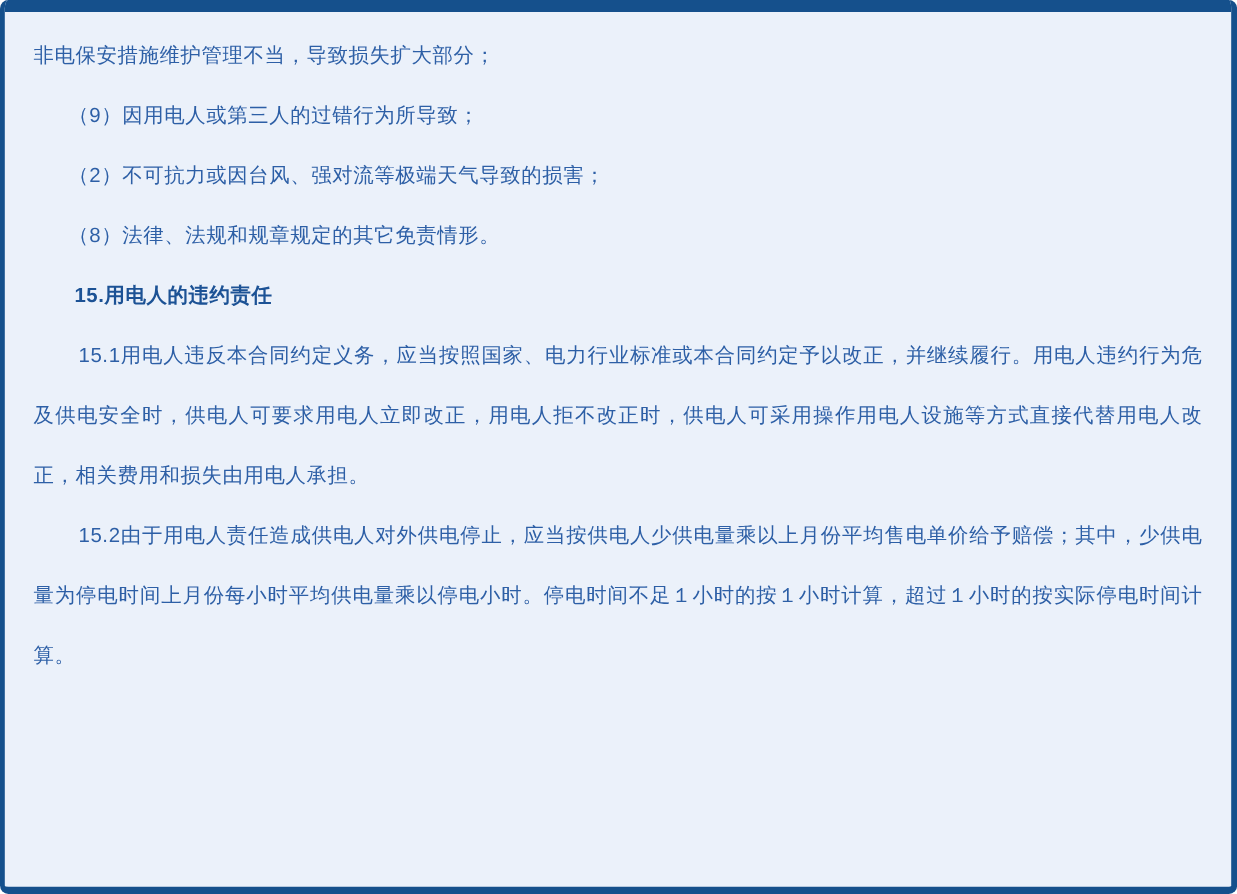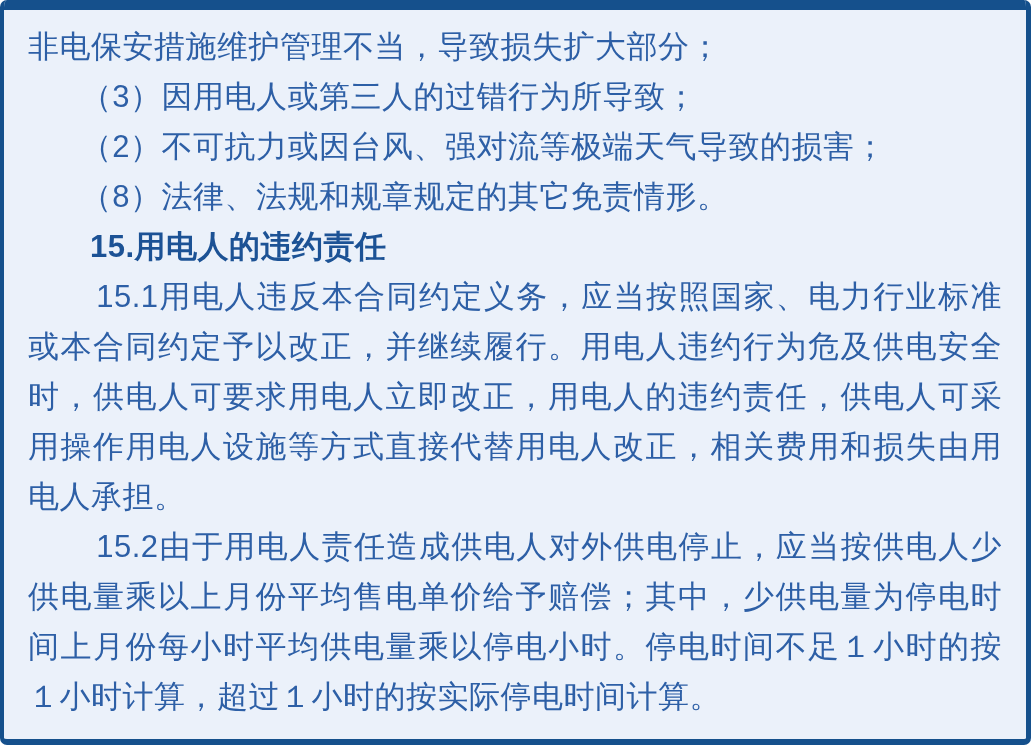--- a/index.html
+++ b/index.html
@@ -24,21 +24,21 @@
     height: 10px;
     width: 100%;
     background: #15508c;
   }
   .content {
     box-sizing: border-box;
     padding: 12px 24px 0 24px;
   }
   .p {
     margin: 0;
-    font-size: 31px;
+    font-size: 17px;
     line-height: 50px;
     color: #2d5fa6;
     text-align: justify;
     text-align-last: left;
     letter-spacing: 0.5px;
   }
   .ind-clause { text-indent: 1.7em; }
   .ind-sub { text-indent: 2.2em; }
   .heading {
     font-weight: bold;
@@ -47,20 +47,20 @@
     text-align: right;
   }
 </style>
 </head>
 <body>
 
 <div class="card">
   <div class="topbar"></div>
   <div class="content">
     <p class="p">非电保安措施维护管理不当，导致损失扩大部分；</p>
-    <p class="p ind-clause">（3）因用电人或第三人的过错行为所导致；</p>
+    <p class="p ind-clause">（9）因用电人或第三人的过错行为所导致；</p>
     <p class="p ind-clause">（2）不可抗力或因台风、强对流等极端天气导致的损害；</p>
     <p class="p ind-clause">（8）法律、法规和规章规定的其它免责情形。</p>
     <p class="p heading">15.用电人的违约责任</p>
-    <p class="p ind-sub">15.1用电人违反本合同约定义务，应当按照国家、电力行业标准或本合同约定予以改正，并继续履行。用电人违约行为危及供电安全时，供电人可要求用电人立即改正，用电人的违约责任，供电人可采用操作用电人设施等方式直接代替用电人改正，相关费用和损失由用电人承担。</p>
+    <p class="p ind-sub">15.1用电人违反本合同约定义务，应当按照国家、电力行业标准或本合同约定予以改正，并继续履行。用电人违约行为危及供电安全时，供电人可要求用电人立即改正，用电人拒不改正时，供电人可采用操作用电人设施等方式直接代替用电人改正，相关费用和损失由用电人承担。</p>
     <p class="p ind-sub">15.2由于用电人责任造成供电人对外供电停止，应当按供电人少供电量乘以上月份平均售电单价给予赔偿；其中，少供电量为停电时间上月份每小时平均供电量乘以停电小时。停电时间不足１小时的按１小时计算，超过１小时的按实际停电时间计算。</p>
   </div>
 </div>
 
 </body></html>

